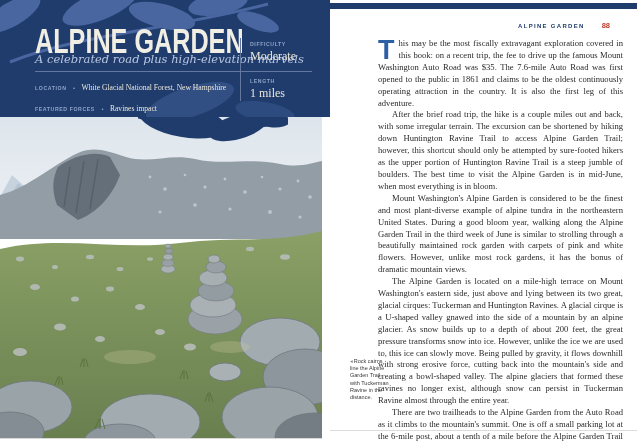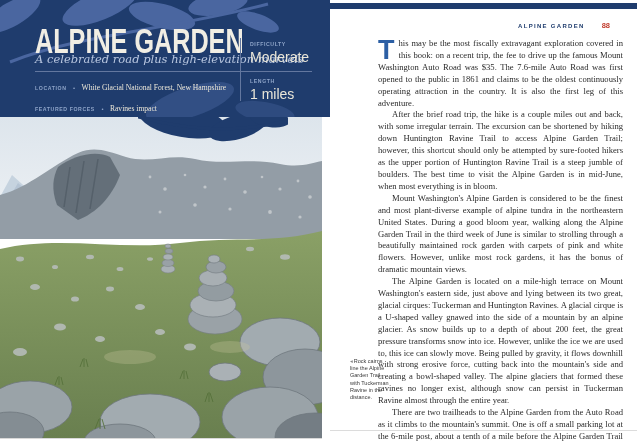--- a/index.html
+++ b/index.html
@@ -19,21 +19,21 @@
   .v-rule{position:absolute;left:240px;top:38px;width:1px;height:63px;background:#63779f;}
   .meta-left{position:absolute;left:35px;top:76px;width:200px;}
   .meta-row{white-space:nowrap;margin-bottom:3px;}
   .meta-label{font-size:5.2px;font-weight:bold;letter-spacing:0.6px;color:#8ea4c8;text-transform:uppercase;}
   .meta-bullet{font-size:6px;color:#8ea4c8;margin:0 2px;}
   .meta-value{font-family:"Liberation Serif",serif;font-size:7.6px;color:#eae6d8;}
   .panel-block{position:absolute;left:250px;width:70px;}
   .panel-diff{top:41px;}
   .panel-len{top:78px;}
   .panel-label{font-size:5.2px;font-weight:bold;letter-spacing:0.6px;color:#8ea4c8;text-transform:uppercase;margin-bottom:2px;}
-  .panel-value{font-family:Liberation Sans, sans-serif;font-size:14px;color:#eae6d8;}
+  .panel-value{font-family:Liberation Serif, serif;font-size:12px;color:#eae6d8;}
 
   .photo-wrap{position:absolute;left:0;top:117px;width:322px;height:321px;border-bottom:1px solid #d9d9d9;}
   .overhang-leaves{position:absolute;left:138px;top:117px;}
 
   
   .right-page{position:absolute;left:330px;top:0;width:310px;height:443px;}
   .top-bar{position:absolute;left:0;top:3px;right:3px;height:6px;background:#1f3c6d;}
   .running-head-row{position:absolute;top:14px;right:30px;white-space:nowrap;}
   .running-head{font-size:6px;font-weight:bold;letter-spacing:1.3px;color:#1f3c6d;text-transform:uppercase;}
   .page-number{font-size:7.5px;font-weight:bold;color:#c13b2c;margin-left:17px;}

